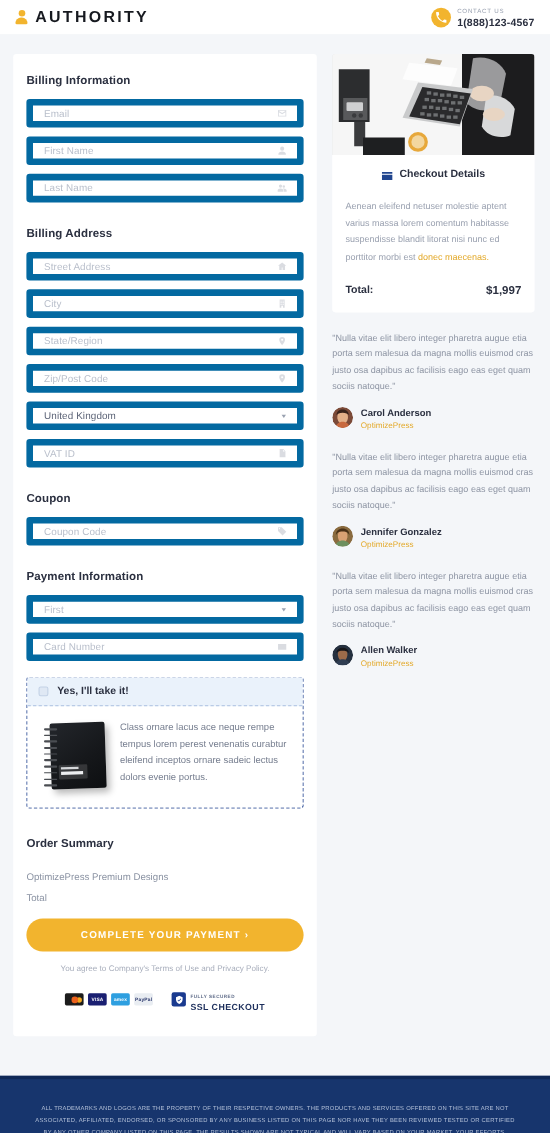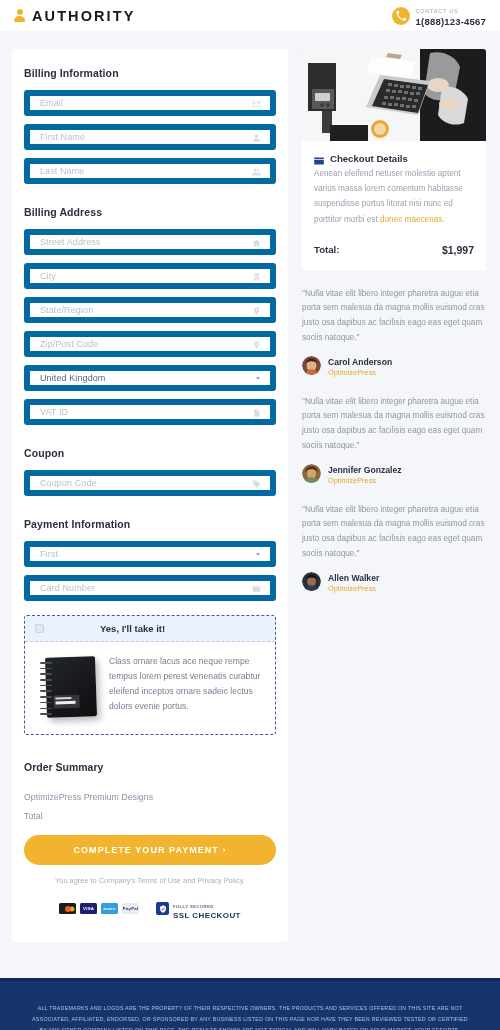--- a/index.html
+++ b/index.html
@@ -76,21 +76,21 @@
 
   
   .upsell { border: 1px dashed #3d5a9e; border-radius: 3px; margin-top: 14px; }
   .upsell-head {
     background: #eaf2fb; padding: 7px 10px; display: flex; align-items: center; gap: 8px;
     border-bottom: 1px dashed #b9cbe6;
   }
   .upsell-check {
     width: 9px; height: 9px; border: 1px solid #c4d2e6; border-radius: 2px; background: #dfe8f4; flex: none;
   }
-  .upsell-title { font-size: 9.5px; font-weight: bold; color: #2b3040; margin-left: 48px; }
+  .upsell-title { font-size: 9.5px; font-weight: bold; color: #2b3040; }
   .upsell-body { display: flex; gap: 10px; padding: 12px 12px 14px 12px; align-items: flex-start; }
   .book {
     width: 62px; height: 66px; flex: none; position: relative;
   }
   .book-cover {
     position: absolute; left: 9px; top: 3px; width: 50px; height: 60px;
     background: linear-gradient(145deg,#23262b 0%,#15171a 60%,#0d0f11 100%);
     border-radius: 2px; box-shadow: 3px 4px 7px rgba(0,0,0,.28);
     transform: rotate(-2deg);
   }
@@ -146,21 +146,21 @@
   .ssl-top { font-size: 4.2px; letter-spacing: .45px; color: #5d6a87; font-weight: bold; }
   .ssl-bottom { font-size: 8px; font-weight: bold; color: #1d2f5c; letter-spacing: .4px; }
 
   
   .hero {
     width: 100%; height: 92px; border-radius: 3px 3px 0 0; overflow: hidden;
     background: #e8e9ea; position: relative;
   }
   .hero svg { display: block; width: 100%; height: 100%; }
   .detail-card { background: #fff; border-radius: 0 0 3px 3px; padding: 12px 12px 14px 12px; }
-  .detail-head { display: flex; align-items: center; gap: 6px; margin-bottom: 2px; }
+  .detail-head { display: flex; align-items: center; gap: 6px; margin-bottom: 16px; justify-content: center; }
   .detail-icon { width: 10px; height: 8px; flex: none; }
   .detail-icon svg { width: 100%; height: 100%; fill: #21458e; }
   .detail-title { font-size: 9.6px; font-weight: bold; color: #2b3040; }
   .detail-text { font-size: 8.2px; line-height: 1.85; color: #9aa1b0; }
   .detail-text .hl { color: #e3a92a; }
   .total-row {
     display: flex; justify-content: space-between; align-items: center; margin-top: 17px;
   }
   .total-label { font-size: 9.6px; font-weight: bold; color: #2b3040; }
   .total-value { font-size: 10.5px; font-weight: bold; color: #2b3040; }
@@ -434,21 +434,21 @@
     <div class="detail-card">
       <div class="detail-head">
         <span class="detail-icon">
           <svg viewBox="0 0 24 20">
               <path d="M0 1h24v4H0V1zm0 6h24v12H0V7zm3 7h7v2H3v-2z"></path>
             </svg>
         </span>
         <span class="detail-title">Checkout Details</span>
       </div>
       <div class="detail-text">
-        <span>Aenean eleifend netuser molestie aptent varius massa lorem comentum habitasse suspendisse portus litorat nisi nunc ed porttitor morbi est </span><span class="hl">donec maecenas.</span>
+        <span>Aenean eleifend netuser molestie aptent varius massa lorem comentum habitasse suspendisse blandit litorat nisi nunc ed porttitor morbi est </span><span class="hl">donec maecenas.</span>
       </div>
       <div class="total-row">
         <span class="total-label">Total:</span>
         <span class="total-value">$1,997</span>
       </div>
     </div>
 
     <div class="testimonial">
       <div class="testimonial-quote">"Nulla vitae elit libero integer pharetra augue etia porta sem malesua da magna mollis euismod cras justo osa dapibus ac facilisis eago eas eget quam sociis natoque."</div>
       <div class="testimonial-author">

